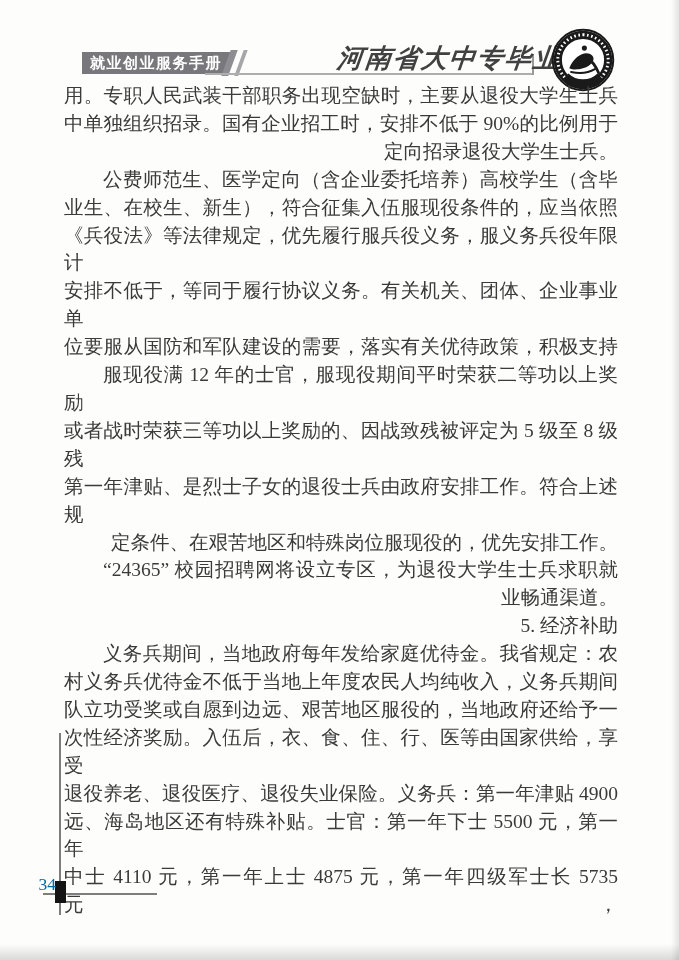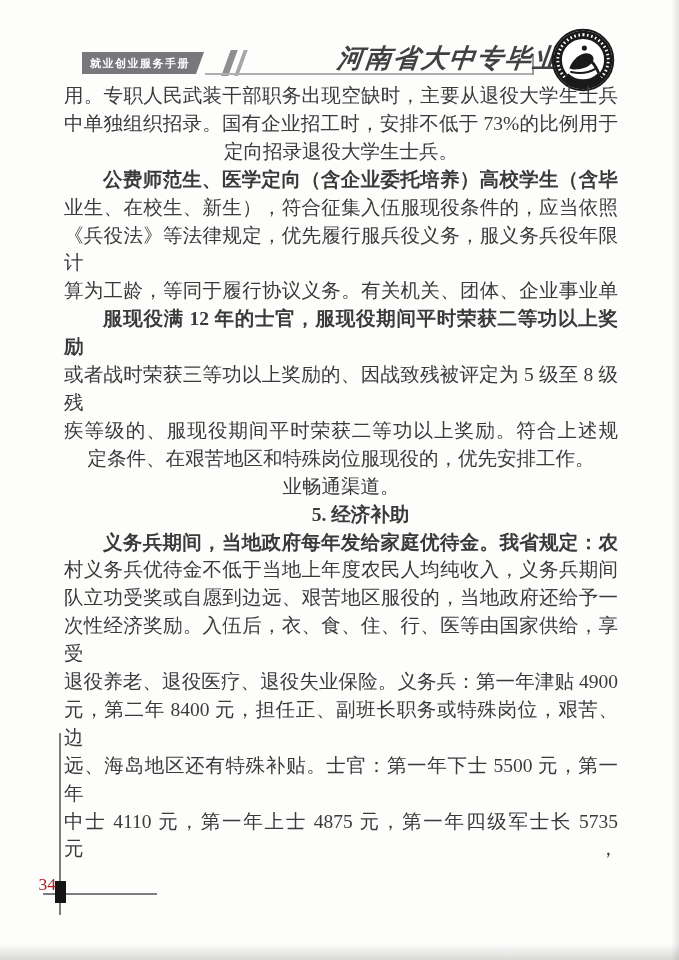--- a/index.html
+++ b/index.html
@@ -10,21 +10,21 @@
     overflow:hidden;
     font-family:"Liberation Serif","DejaVu Serif",serif;
     color:#3a3a3a;
   }
   
   .hdr-badge{
     position:absolute;left:82px;top:52px;height:22px;
     background:#78787c;
     color:#fff;
     font-family:"Liberation Sans","DejaVu Sans",sans-serif;
-    font-weight:bold;font-size:11px;line-height:22px;
+    font-weight:bold;font-size:15px;line-height:22px;
     letter-spacing:1.5px;
     padding:0 14px 0 8px;
     clip-path:polygon(0 0,100% 0,calc(100% - 8px) 100%,0 100%);
   }
   .stripe{position:absolute;top:50px;height:26px;transform:skewX(-20deg);}
   .stripe.s1{left:226px;width:7px;background:#8e8e92;}
   .stripe.s2{left:239px;width:3.5px;background:#a6a6a9;}
   .hdr-rule{position:absolute;left:205px;top:73px;width:329px;height:2px;background:#aeaeae;}
   .hdr-tick{position:absolute;left:532px;top:54px;width:2px;height:21px;background:#9a9a9a;}
   .brand{
@@ -33,30 +33,30 @@
     color:#414141;font-style:italic;font-weight:bold;
     transform:skewX(-6deg);
     text-align:right;white-space:nowrap;
   }
   .seal{position:absolute;left:548px;top:27px;width:70px;height:66px;}
   
   .body-text{
     position:absolute;left:64px;top:82px;width:554px;
     font-size:19.5px;line-height:27.9px;
   }
-  .ln{white-space:nowrap;text-align:center;}
+  .ln{white-space:nowrap;text-align:right;}
   .ln.j{white-space:normal;text-align:justify;text-align-last:justify;}
-  .ln.ind{text-indent:2em;font-weight:bold;}
+  .ln.ind{text-indent:2em;}
   
   .foot-vline{position:absolute;left:59px;top:733px;width:2px;height:182px;background:#7d7d7d;}
   .foot-hline{position:absolute;left:43px;top:893px;width:114px;height:2px;background:#7d7d7d;}
   .foot-mark{position:absolute;left:55px;top:881px;width:11px;height:22px;background:#141414;}
   .page-num{
     position:absolute;left:28px;top:874px;width:28px;
-    text-align:right;font-size:17.5px;color:#b91c1c;
+    text-align:right;font-size:17.5px;color:#0369a1;
   }
   
   .edge-bottom{position:absolute;left:0;bottom:0;width:100%;height:16px;
     background:linear-gradient(to bottom,rgba(0,0,0,0),rgba(0,0,0,0.14));}
   .edge-right{position:absolute;top:0;right:0;width:8px;height:100%;
     background:linear-gradient(to right,rgba(0,0,0,0),rgba(0,0,0,0.10));}
 </style>
 </head>
 <body>
 
@@ -75,38 +75,39 @@
     <circle cx="0" cy="0" r="27.5" fill="none" stroke="#ffffff" stroke-width="3.2" stroke-dasharray="1.7 2.8" transform="rotate(-90)"></circle>
     <path d="M -19,18 A 27.5 27.5 0 0 0 19,18" fill="none" stroke="#1a1a1a" stroke-width="9"></path>
     <circle cx="1.5" cy="-13" r="2.8" fill="#1a1a1a"></circle>
     <path d="M -15,9 C -9,-6 4,-11 10,-5 C 14,-1 10,6 0,9 C -5,10.5 -11,11 -15,9 Z" fill="#1a1a1a"></path>
     <path d="M 4,-3 C 10,1 14,7 17,14" fill="none" stroke="#1a1a1a" stroke-width="3" stroke-linecap="round"></path>
     <path d="M -13,13 C -4,15 6,14 13,10" fill="none" stroke="#1a1a1a" stroke-width="2.2" stroke-linecap="round"></path>
   </svg>
 
   <div class="body-text">
     <div class="ln j">用。专职人民武装干部职务出现空缺时，主要从退役大学生士兵</div>
-    <div class="ln j">中单独组织招录。国有企业招工时，安排不低于 73%的比例用于</div>
+    <div class="ln j">中单独组织招录。国有企业招工时，安排不低于 90%的比例用于</div>
     <div class="ln">定向招录退役大学生士兵。</div>
     <div class="ln j ind">公费师范生、医学定向（含企业委托培养）高校学生（含毕</div>
     <div class="ln j">业生、在校生、新生），符合征集入伍服现役条件的，应当依照</div>
     <div class="ln j">《兵役法》等法律规定，优先履行服兵役义务，服义务兵役年限计</div>
-    <div class="ln j">算为工龄，等同于履行协议义务。有关机关、团体、企业事业单</div>
+    <div class="ln j">安排不低于，等同于履行协议义务。有关机关、团体、企业事业单</div>
+    <div class="ln j">位要服从国防和军队建设的需要，落实有关优待政策，积极支持</div>
     <div class="ln j ind">服现役满 12 年的士官，服现役期间平时荣获二等功以上奖励</div>
     <div class="ln j">或者战时荣获三等功以上奖励的、因战致残被评定为 5 级至 8 级残</div>
-    <div class="ln j">疾等级的、服现役期间平时荣获二等功以上奖励。符合上述规</div>
+    <div class="ln j">第一年津贴、是烈士子女的退役士兵由政府安排工作。符合上述规</div>
     <div class="ln">定条件、在艰苦地区和特殊岗位服现役的，优先安排工作。</div>
+    <div class="ln j ind">“24365” 校园招聘网将设立专区，为退役大学生士兵求职就</div>
     <div class="ln">业畅通渠道。</div>
     <div class="ln ind">5. 经济补助</div>
     <div class="ln j ind">义务兵期间，当地政府每年发给家庭优待金。我省规定：农</div>
     <div class="ln j">村义务兵优待金不低于当地上年度农民人均纯收入，义务兵期间</div>
     <div class="ln j">队立功受奖或自愿到边远、艰苦地区服役的，当地政府还给予一</div>
     <div class="ln j">次性经济奖励。入伍后，衣、食、住、行、医等由国家供给，享受</div>
     <div class="ln j">退役养老、退役医疗、退役失业保险。义务兵：第一年津贴 4900</div>
-    <div class="ln j">元，第二年 8400 元，担任正、副班长职务或特殊岗位，艰苦、边</div>
     <div class="ln j">远、海岛地区还有特殊补贴。士官：第一年下士 5500 元，第一年</div>
     <div class="ln j">中士 4110 元，第一年上士 4875 元，第一年四级军士长 5735 元，</div>
 
   </div>
 
   <div class="foot-vline"></div>
   <div class="foot-hline"></div>
   <div class="foot-mark"></div>
   <div class="page-num">34</div>
 

